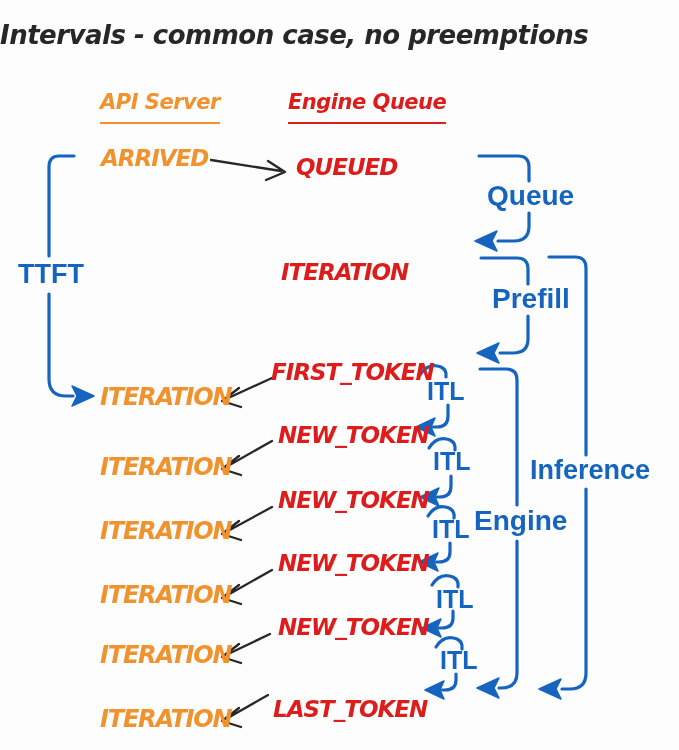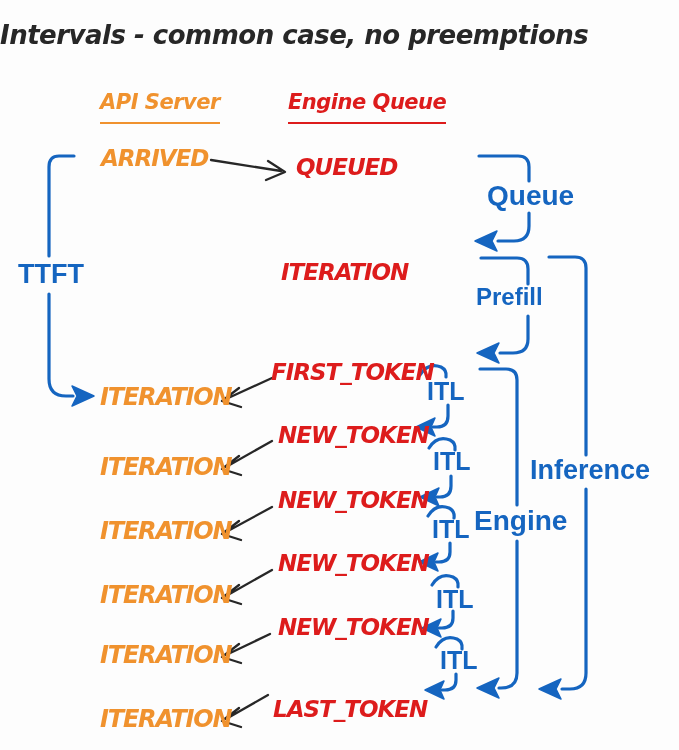--- a/index.html
+++ b/index.html
@@ -103,21 +103,21 @@
   <div class="lbl hand ev red" style="left:281px;top:261px;">ITERATION</div>
   <div class="lbl hand ev red" style="left:271px;top:361px;">FIRST_TOKEN</div>
   <div class="lbl hand ev red" style="left:278px;top:424px;">NEW_TOKEN</div>
   <div class="lbl hand ev red" style="left:278px;top:489px;">NEW_TOKEN</div>
   <div class="lbl hand ev red" style="left:278px;top:552px;">NEW_TOKEN</div>
   <div class="lbl hand ev red" style="left:278px;top:616px;">NEW_TOKEN</div>
   <div class="lbl hand ev red" style="left:273px;top:678px;margin-top:20px;">LAST_TOKEN</div>
 
   <div class="lbl blue-lbl" style="left:18px;top:261px;font-size:27px;">TTFT</div>
   <div class="lbl blue-lbl" style="left:487px;top:182px;font-size:28px;">Queue</div>
-  <div class="lbl blue-lbl" style="left:476px;top:285px;font-size:24px;">Prefill</div>
+  <div class="lbl blue-lbl" style="left:492px;top:285px;font-size:28px;">Prefill</div>
   <div class="lbl blue-lbl" style="left:427px;top:379px;font-size:25px;">ITL</div>
   <div class="lbl blue-lbl" style="left:433px;top:449px;font-size:25px;">ITL</div>
   <div class="lbl blue-lbl" style="left:432px;top:517px;font-size:25px;">ITL</div>
   <div class="lbl blue-lbl" style="left:436px;top:587px;font-size:25px;">ITL</div>
   <div class="lbl blue-lbl" style="left:440px;top:648px;font-size:25px;">ITL</div>
   <div class="lbl blue-lbl" style="left:474px;top:507px;font-size:28px;">Engine</div>
   <div class="lbl blue-lbl" style="left:530px;top:457px;font-size:27px;">Inference</div>
 
 </div>
 

